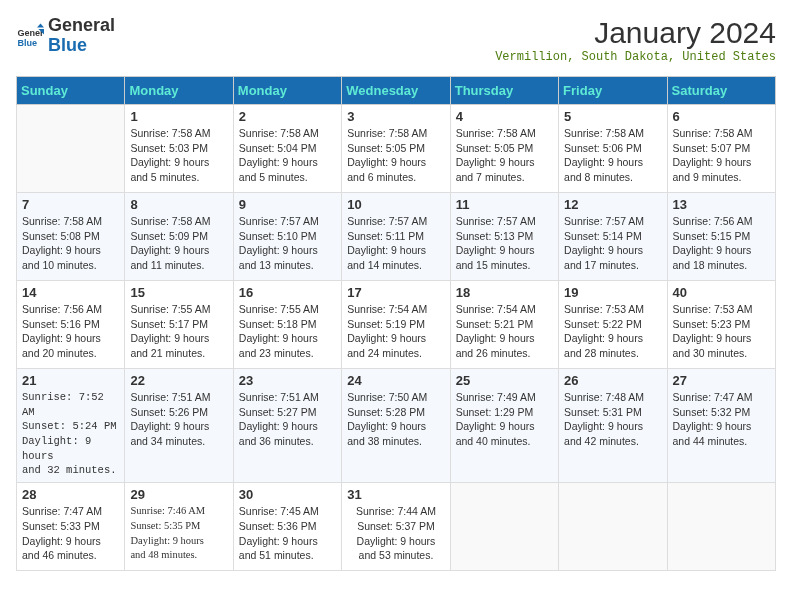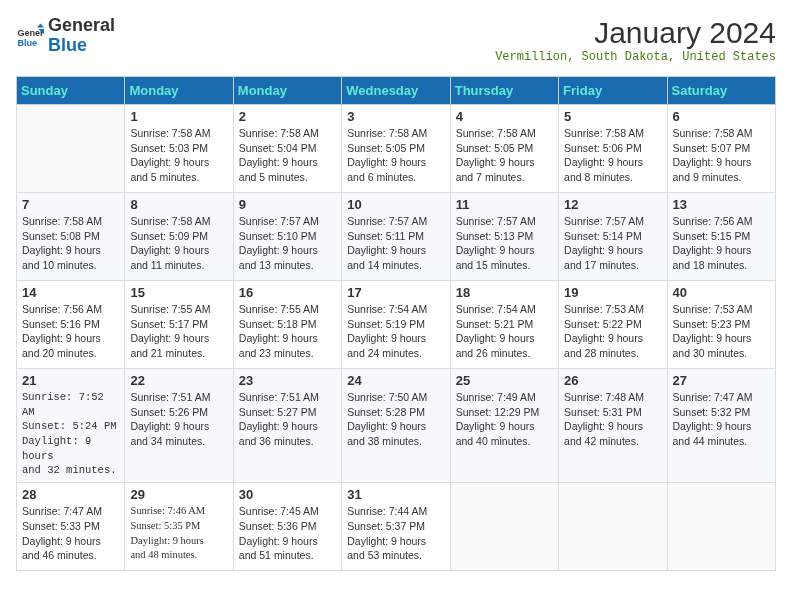--- a/index.html
+++ b/index.html
@@ -297,21 +297,21 @@
         <td>
           <span class="day-number">24</span>
           <div class="day-info" style="white-space: pre-line;">Sunrise: 7:50 AM
 Sunset: 5:28 PM
 Daylight: 9 hours
 and 38 minutes.</div>
         </td>
         <td>
           <span class="day-number">25</span>
           <div class="day-info" style="white-space: pre-line;">Sunrise: 7:49 AM
-Sunset: 12:29 PM
+Sunset: 1:29 PM
 Daylight: 9 hours
 and 40 minutes.</div>
         </td>
         <td>
           <span class="day-number">26</span>
           <div class="day-info" style="white-space: pre-line;">Sunrise: 7:48 AM
 Sunset: 5:31 PM
 Daylight: 9 hours
 and 42 minutes.</div>
         </td>
@@ -340,21 +340,21 @@
         </td>
         <td>
           <span class="day-number">30</span>
           <div class="day-info" style="white-space: pre-line;">Sunrise: 7:45 AM
 Sunset: 5:36 PM
 Daylight: 9 hours
 and 51 minutes.</div>
         </td>
         <td>
           <span class="day-number">31</span>
-          <div class="day-info" style="white-space: pre-line;">Sunrise: 7:44 AM
+          <div class="day-info" style="white-space: pre-line; text-align: center;">Sunrise: 7:44 AM
 Sunset: 5:37 PM
 Daylight: 9 hours
 and 53 minutes.</div>
         </td>
         <td class="empty"></td>
         <td class="empty"></td>
         <td class="empty"></td>
       </tr>
     </tbody>
 </table>

